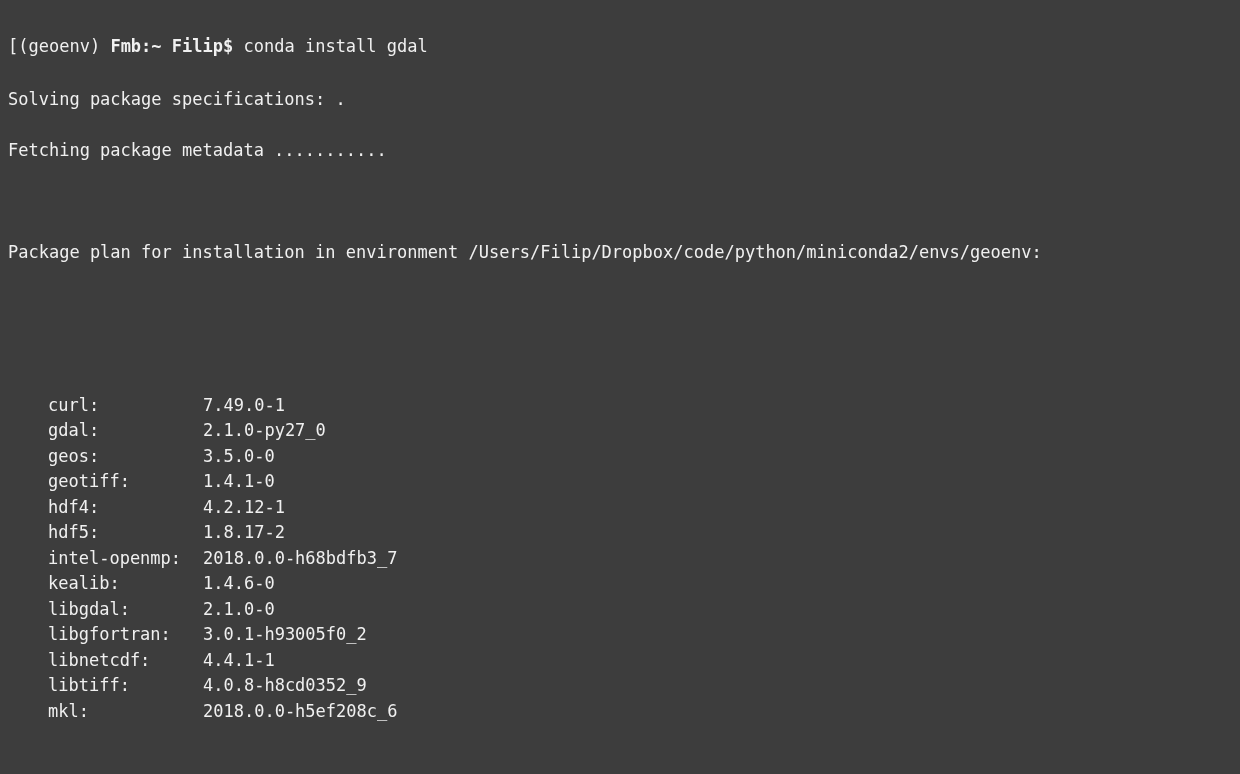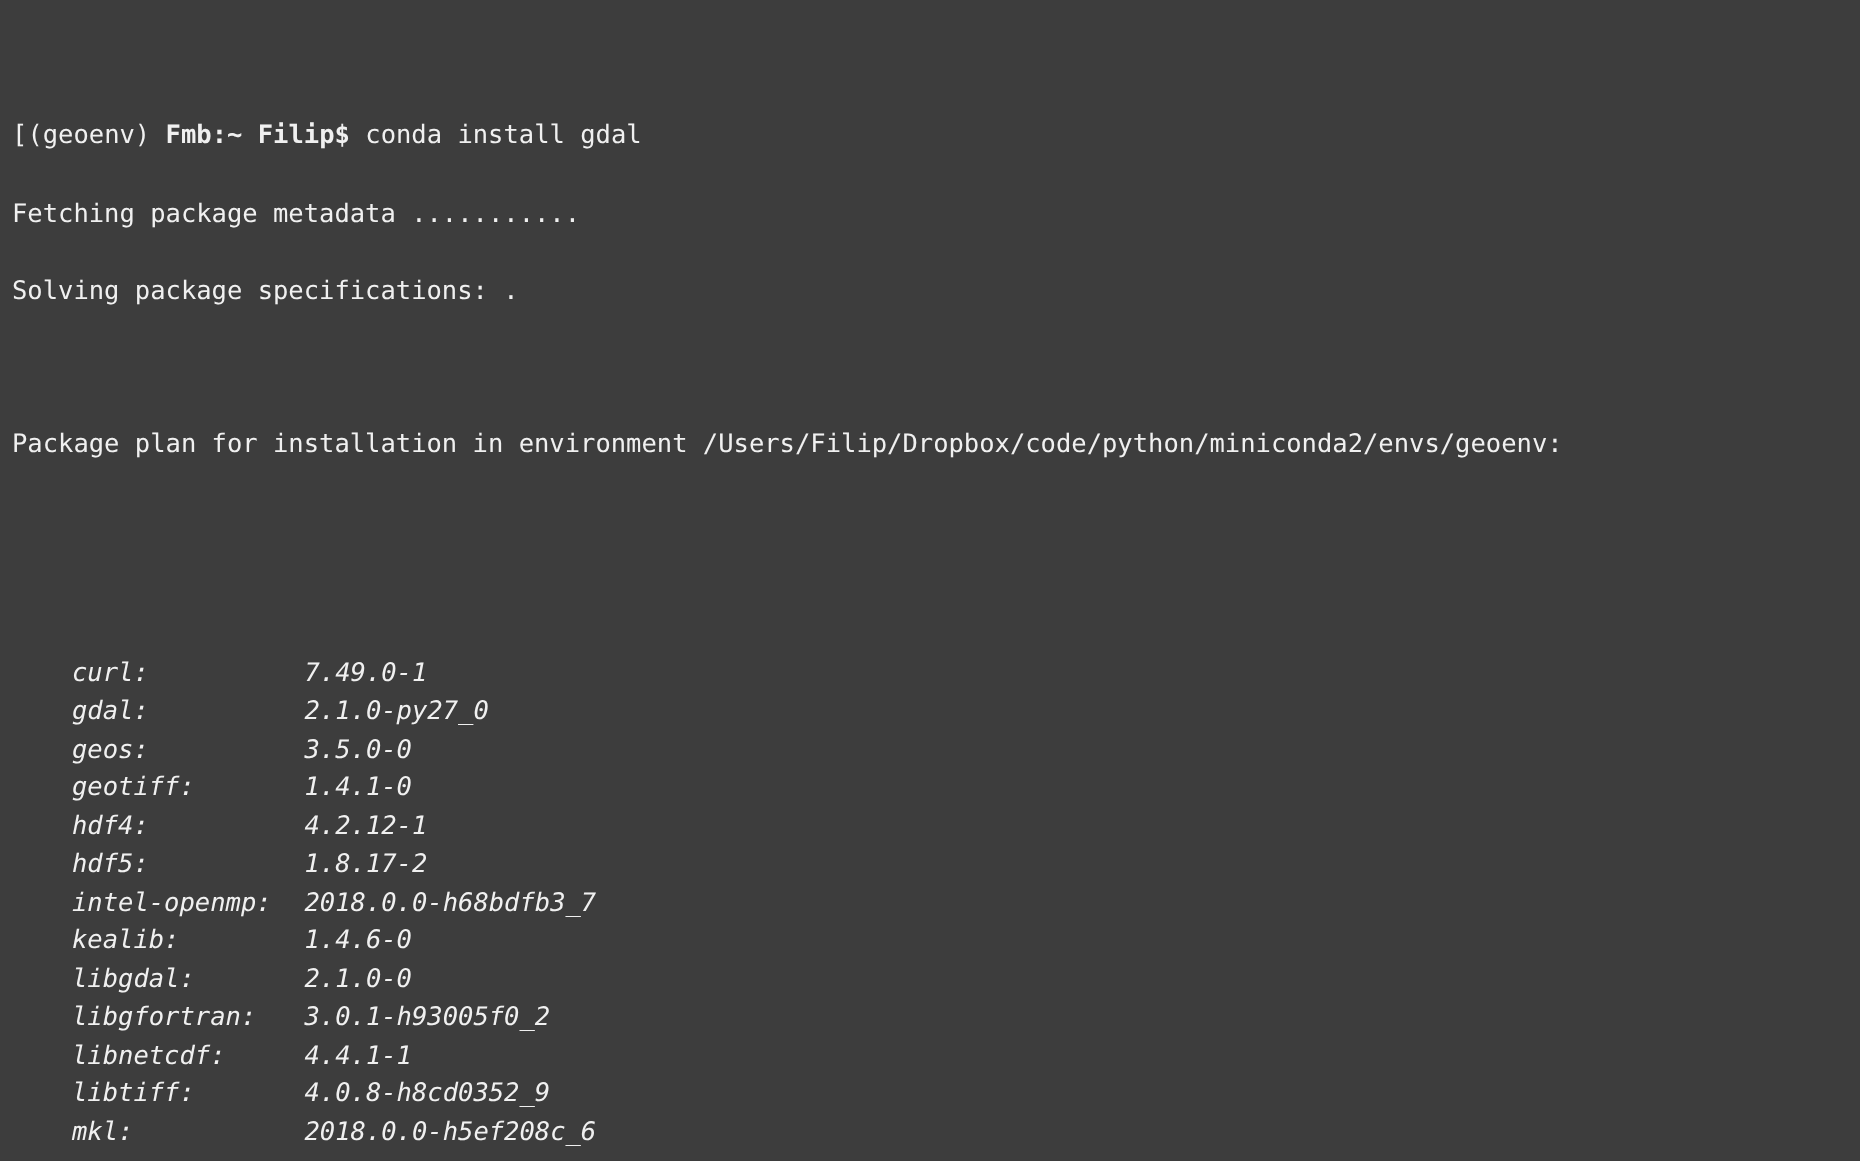--- a/index.html
+++ b/index.html
@@ -16,47 +16,45 @@
       padding: 8px;
       width: 1240px;
       height: 774px;
       overflow: hidden;
     }
     .terminal {
       white-space: pre;
     }
     .prompt-line {
       margin-bottom: 2px;
-      margin-top: 44px;
     }
     .bold {
       font-weight: bold;
     }
     .package-list {
       margin-left: 40px;
-      font-style: italic;
     }
     .package-row {
       display: flex;
     }
     .pkg-name {
       display: inline-block;
       min-width: 155px;
     }
     .pkg-version {
       display: inline-block;
     }
   </style>
 </head>
 <body>
 
 <div class="terminal">
 <div class="prompt-line">[<span>(geoenv)</span> <span class="bold">Fmb:</span><span class="bold">~</span> <span class="bold">Filip$</span> <span>conda install gdal</span></div>
+<div>Solving package specifications: .</div>
 <div>Fetching package metadata ...........</div>
-<div>Solving package specifications: .</div>
 <div>&nbsp;</div>
 <div>Package plan for installation in environment /Users/Filip/Dropbox/code/python/miniconda2/envs/geoenv:</div>
 <div>&nbsp;</div>
 <div>&nbsp;</div>
 <div class="package-list"><div class="package-row"><span class="pkg-name">curl:</span><span class="pkg-version">7.49.0-1</span></div><div class="package-row"><span class="pkg-name">gdal:</span><span class="pkg-version">2.1.0-py27_0</span></div><div class="package-row"><span class="pkg-name">geos:</span><span class="pkg-version">3.5.0-0</span></div><div class="package-row"><span class="pkg-name">geotiff:</span><span class="pkg-version">1.4.1-0</span></div><div class="package-row"><span class="pkg-name">hdf4:</span><span class="pkg-version">4.2.12-1</span></div><div class="package-row"><span class="pkg-name">hdf5:</span><span class="pkg-version">1.8.17-2</span></div><div class="package-row"><span class="pkg-name">intel-openmp:</span><span class="pkg-version">2018.0.0-h68bdfb3_7</span></div><div class="package-row"><span class="pkg-name">kealib:</span><span class="pkg-version">1.4.6-0</span></div><div class="package-row"><span class="pkg-name">libgdal:</span><span class="pkg-version">2.1.0-0</span></div><div class="package-row"><span class="pkg-name">libgfortran:</span><span class="pkg-version">3.0.1-h93005f0_2</span></div><div class="package-row"><span class="pkg-name">libnetcdf:</span><span class="pkg-version">4.4.1-1</span></div><div class="package-row"><span class="pkg-name">libtiff:</span><span class="pkg-version">4.0.8-h8cd0352_9</span></div><div class="package-row"><span class="pkg-name">mkl:</span><span class="pkg-version">2018.0.0-h5ef208c_6</span></div></div>
 
 
 </div>
 
 </body></html>

